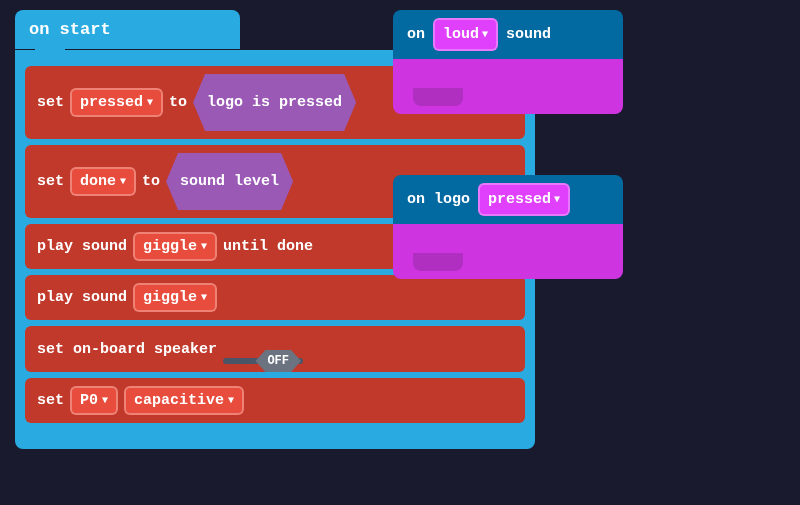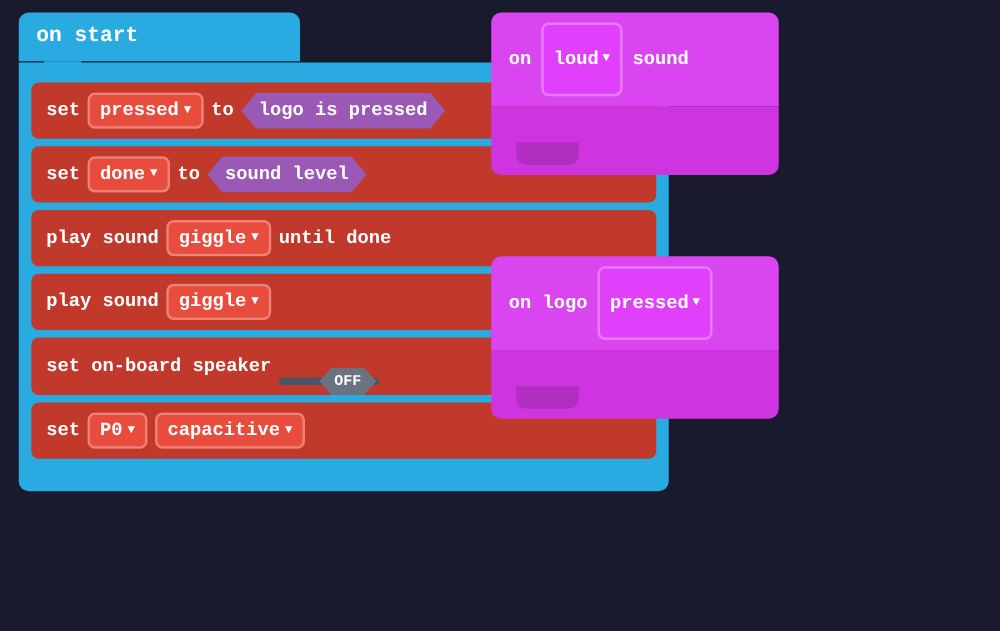--- a/index.html
+++ b/index.html
@@ -87,21 +87,21 @@
     }
 
     .dropdown::after {
       content: '▼';
       font-size: 10px;
     }
 
     
     .hex-value {
       background: #9b59b6;
-      padding: 6px 14px;
+      padding: 20px 14px;
       color: white;
       clip-path: polygon(12px 0%, calc(100% - 12px) 0%, 100% 50%, calc(100% - 12px) 100%, 12px 100%, 0% 50%);
       white-space: nowrap;
       display: inline-block;
     }
 
     
     .toggle-container {
       background: #4a5568;
       border-radius: 20px;
@@ -135,25 +135,24 @@
       right: 15px;
       top: 10px;
       width: 230px;
     }
 
     .on-logo-block {
       position: absolute;
       right: 15px;
       top: 175px;
       width: 230px;
-      margin-top: 30px;
     }
 
     .event-block-header {
-      background: #d946ef;
+      background: #0369a1;
       border-radius: 8px 8px 0 0;
       padding: 8px 14px;
       color: white;
       display: flex;
       align-items: center;
       gap: 8px;
       font-size: 15px;
     }
 
     .event-block-body {
@@ -172,21 +171,21 @@
       width: 50px;
       height: 18px;
       background: #b02fc0;
       border-radius: 0 0 8px 8px;
     }
 
     .event-dropdown {
       background: #e040fb;
       border: 2px solid rgba(255,255,255,0.3);
       border-radius: 6px;
-      padding: 19px 8px;
+      padding: 6px 8px;
       color: white;
       display: inline-flex;
       align-items: center;
       gap: 3px;
       cursor: pointer;
     }
     .event-dropdown::after {
       content: '▼';
       font-size: 10px;
     }

